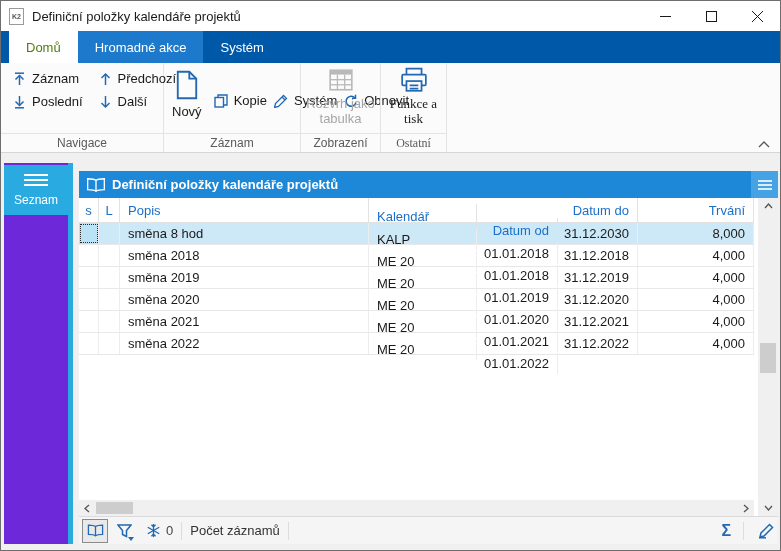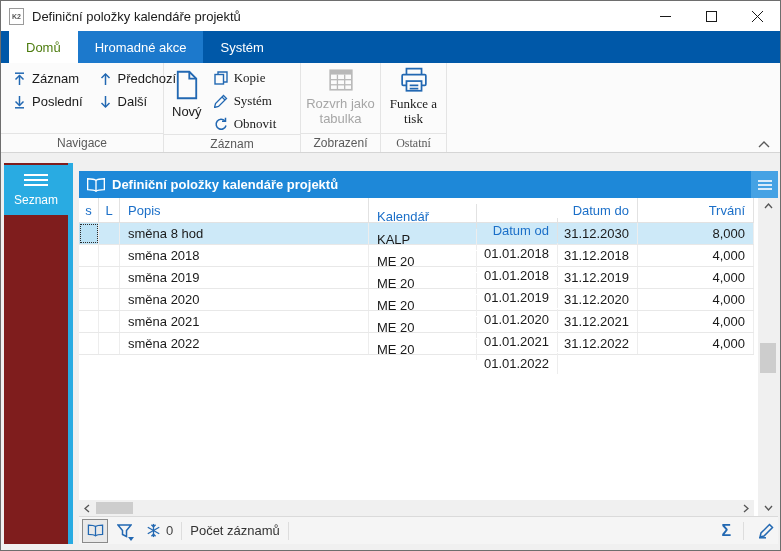--- a/index.html
+++ b/index.html
@@ -38,38 +38,38 @@
   .g-nav .rbody { padding:8px 10px 2px 12px; display:grid;
                   grid-template-columns:auto auto; column-gap:16px; row-gap:8px;
                   align-content:start; }
   .sbtn { display:flex; align-items:center; gap:6px; font-size:13px; color:#1a1a1a;
           white-space:nowrap; }
   .sbtn svg { flex:0 0 auto; }
   .g-rec { width:137px; }
   .g-rec .rbody { padding:3px 8px 2px 8px; gap:12px; align-items:stretch; }
   .bigbtn { display:flex; flex-direction:column; align-items:center; justify-content:flex-start;
             gap:4px; font-size:13px; color:#1a1a1a; text-align:center; padding-top:4px; }
-  .smallcol { display:flex; flex-direction:column; justify-content:flex-start; gap:7px;
-              padding-top:4px;font-family:Liberation Serif, serif; }
+  .smallcol { display:flex; flex-direction:row; justify-content:flex-start; gap:7px;
+              padding-top:4px; }
   .g-view { width:80px; }
   .g-view .rbody { justify-content:center; }
   .g-view .bigbtn { color:#A6A6A6; line-height:1.15; }
   .g-other { width:66px;font-family:Liberation Serif, serif; }
   .g-other .rbody { justify-content:center; }
   .g-other .bigbtn { line-height:1.15; }
   .rfill { flex:1; position:relative; }
   .collapse { position:absolute; right:10px; bottom:4px; }
 
   .icon-blue { color:#2268B2; }
   .icon-gray { color:#B9B9B9; }
 
   
   .main { position:absolute; left:0; top:152px; right:0; bottom:0; background:#F0F0F0; }
 
-  .sidebar { position:absolute; left:3px; top:10px; width:64px; height:381px; background:#7f1d1d; }
+  .sidebar { position:absolute; left:3px; top:10px; width:64px; height:381px; background:#6d28d9; }
   .splitter { position:absolute; left:67px; top:10px; width:5px; height:381px; background:#29ABE2; }
   .sitem { color:#fff; font-size:12px; display:flex; flex-direction:column; align-items:center; }
   .sitem .lbl { text-align:center; line-height:1.2; padding:0 2px; }
   .si-seznam { height:50px; margin-top:2px; background:#29ABE2; justify-content:center; gap:6px; }
   .si-def { height:70px; margin-top:3px; background:#0A63B2; border-top:2px solid #fff;
             border-bottom:2px solid #fff; justify-content:center; gap:6px; }
 
   
   .panel { position:absolute; left:78px; top:18px; width:699px; height:373px; background:#fff; }
   .phead { position:absolute; left:0; top:0; right:0; height:27px; background:#1E88D8;

